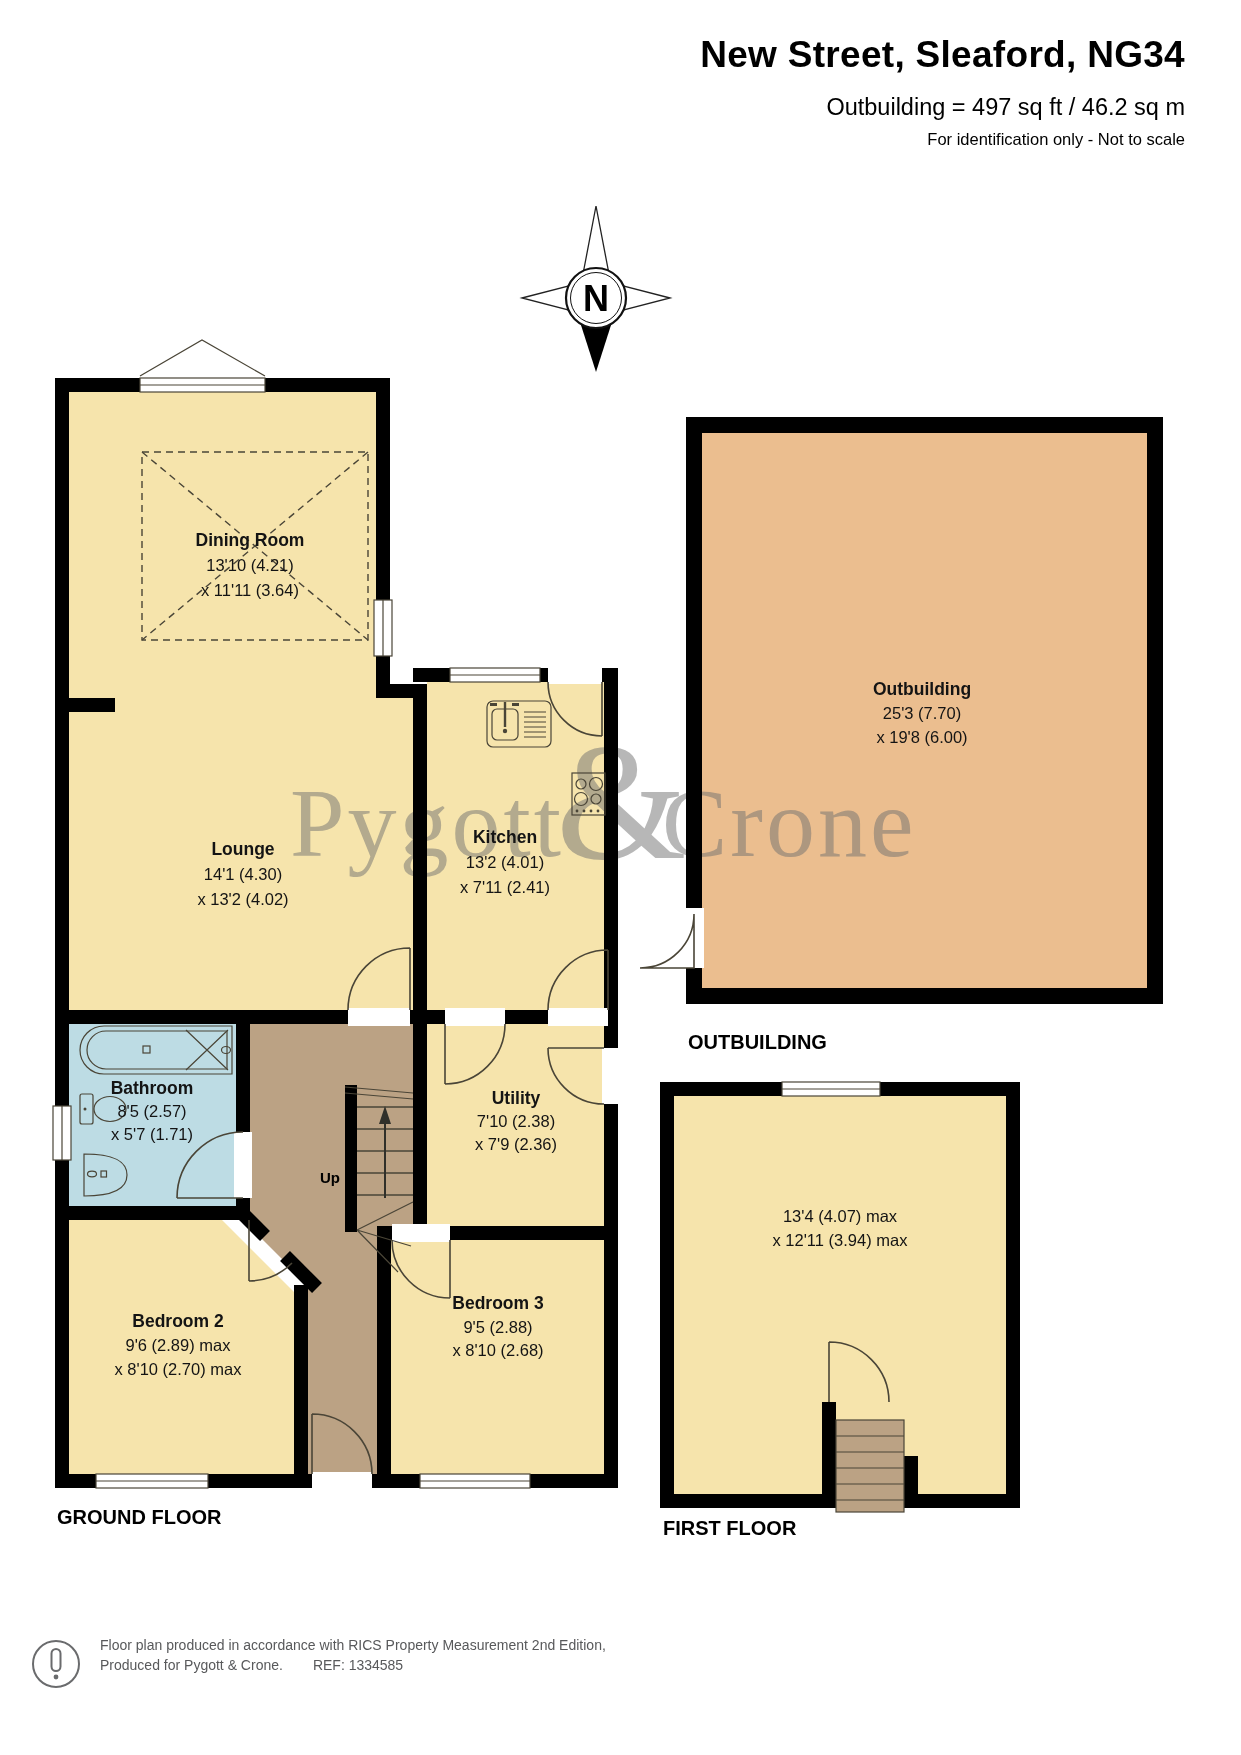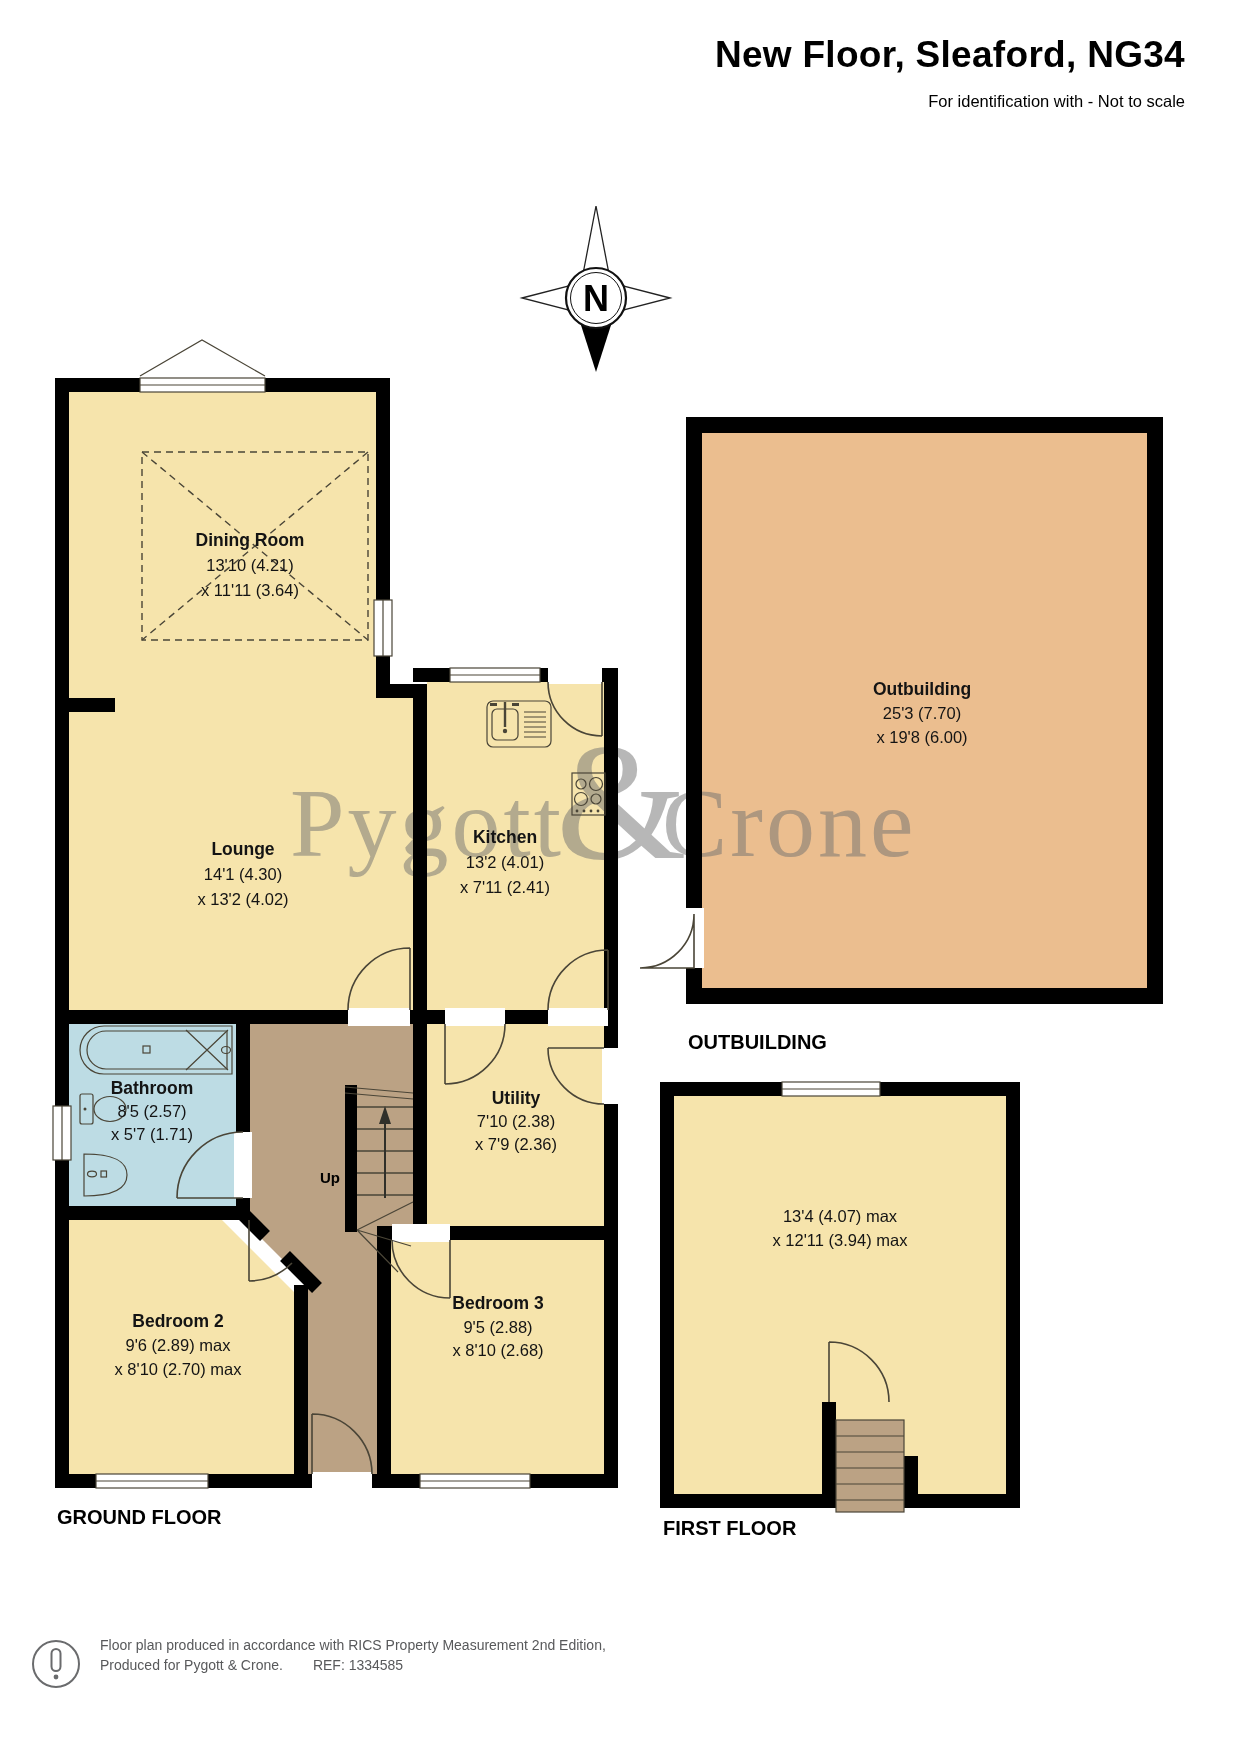--- a/index.html
+++ b/index.html
@@ -36,22 +36,23 @@
   .uplbl{font:bold 15px "Liberation Sans",sans-serif;fill:#000;text-anchor:end;}
   .cpoint{fill:#fff;stroke:#222;stroke-width:1.3;}
   .ccirc{fill:#fff;stroke:#111;stroke-width:2.2;}
   .ccirc2{fill:none;stroke:#111;stroke-width:1;}
   .nlet{font:bold 36px "Liberation Sans",sans-serif;fill:#000;text-anchor:middle;}
 </style>
 </head>
 <body>
 
 <div class="header">
-  <div class="title">New Floor, Sleaford, NG34</div>
-  <div class="note">For identification with - Not to scale</div>
+  <div class="title">New Street, Sleaford, NG34</div>
+  <div class="area">Outbuilding = 497 sq ft / 46.2 sq m</div>
+  <div class="note">For identification only - Not to scale</div>
 </div>
 
 <svg class="plan-svg" width="1241" height="1755" viewBox="0 0 1241 1755">
 
   <g>
     <path class="rm-y" d="M69,392 L376,392 L376,698 L413,698 L413,1010 L69,1010 Z"></path>
     <rect class="rm-y" x="427" y="682" width="177" height="328"></rect>
     <rect class="rm-y" x="427" y="1024" width="177" height="202"></rect>
     <rect class="rm-b" x="69" y="1024" width="167" height="182"></rect>
     <path class="rm-h" d="M250,1024 L413,1024 L413,1226 L377,1226 L377,1474 L308,1474 L308,1285 L250,1227 Z"></path>

